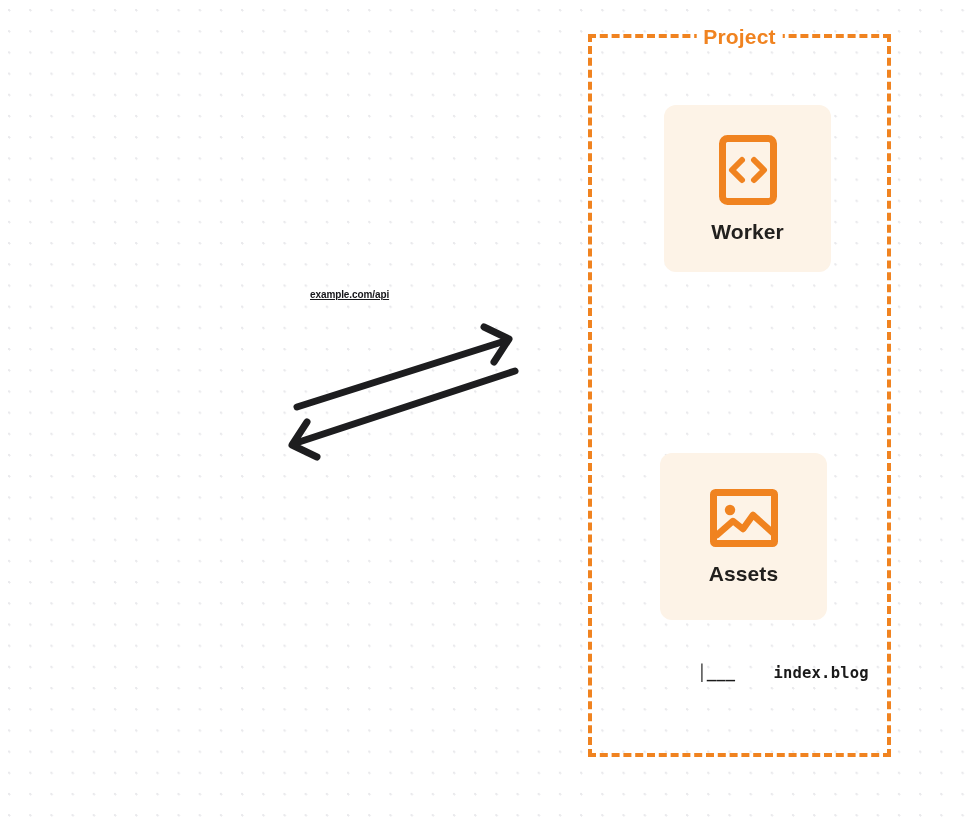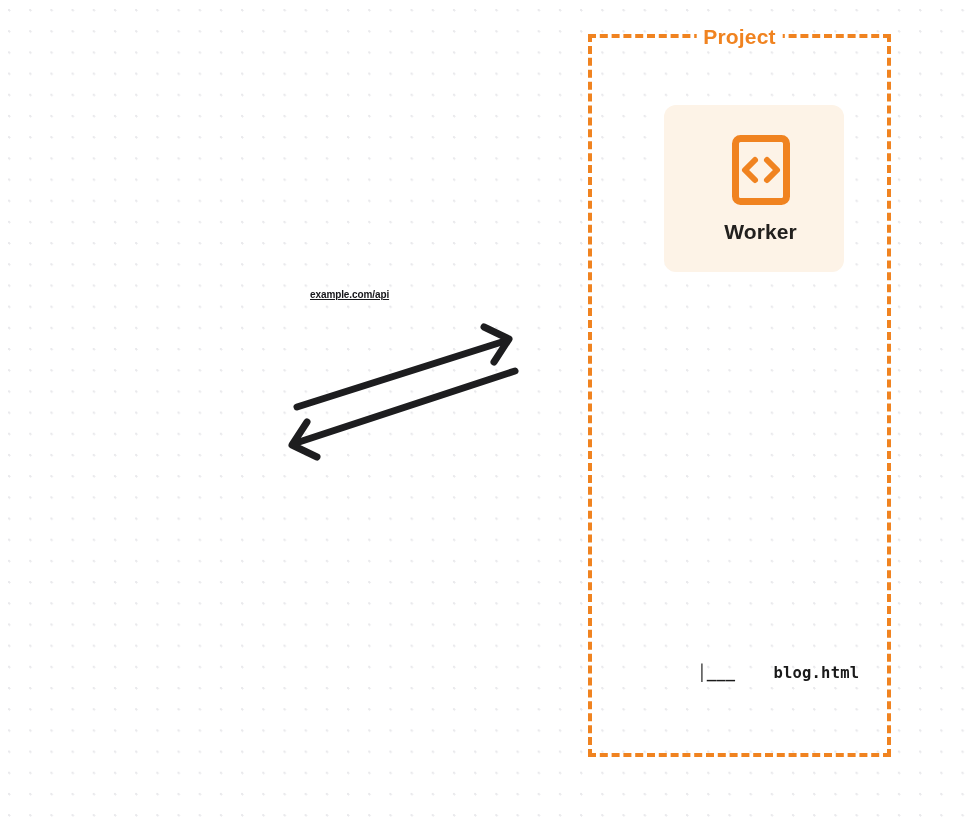--- a/index.html
+++ b/index.html
@@ -95,21 +95,20 @@
 
   
   .service-card {
     position: absolute;
     background: #fdf3e7;
     border-radius: 12px;
     display: flex;
     flex-direction: column;
     align-items: center;
     justify-content: center;
-    padding-left: 13px;
   }
   #worker-card {
     left: 72px;
     top: 67px;
     width: 167px;
     height: 167px;
   }
   #assets-card {
     left: 68px;
     top: 415px;
@@ -171,20 +170,30 @@
       <span class="card-icon">
         <svg width="60" height="72" viewBox="0 0 60 72" xmlns="http://www.w3.org/2000/svg">
           <rect x="4.5" y="4.5" width="51" height="63" rx="5" ry="5" fill="none" stroke="#f08320" stroke-width="7"></rect>
           <polyline points="24,26 14,36 24,46" fill="none" stroke="#f08320" stroke-width="6" stroke-linecap="round" stroke-linejoin="round"></polyline>
           <polyline points="36,26 46,36 36,46" fill="none" stroke="#f08320" stroke-width="6" stroke-linecap="round" stroke-linejoin="round"></polyline>
         </svg>
       </span>
       <span class="card-label">Worker</span>
     </div>
 
+    <div id="assets-card" class="service-card">
+      <span class="card-icon">
+        <svg width="70" height="60" viewBox="0 0 70 60" xmlns="http://www.w3.org/2000/svg">
+          <rect x="4.5" y="4.5" width="61" height="51" rx="2" ry="2" fill="none" stroke="#f08320" stroke-width="7"></rect>
+          <circle cx="21" cy="22" r="5.2" fill="#f08320"></circle>
+          <polyline points="8,47 24,33 34,41 44,27 64,45" fill="none" stroke="#f08320" stroke-width="6.5" stroke-linecap="round" stroke-linejoin="round"></polyline>
+        </svg>
+      </span>
+      <span class="card-label">Assets</span>
+    </div>
 
     <div id="file-tree">
-      <span class="tree-row">      │___    blog.html</span>
+      <span class="tree-row">      │___    index.blog</span>
       
     </div>
 
   </div>
 </div>
 
 </body></html>

